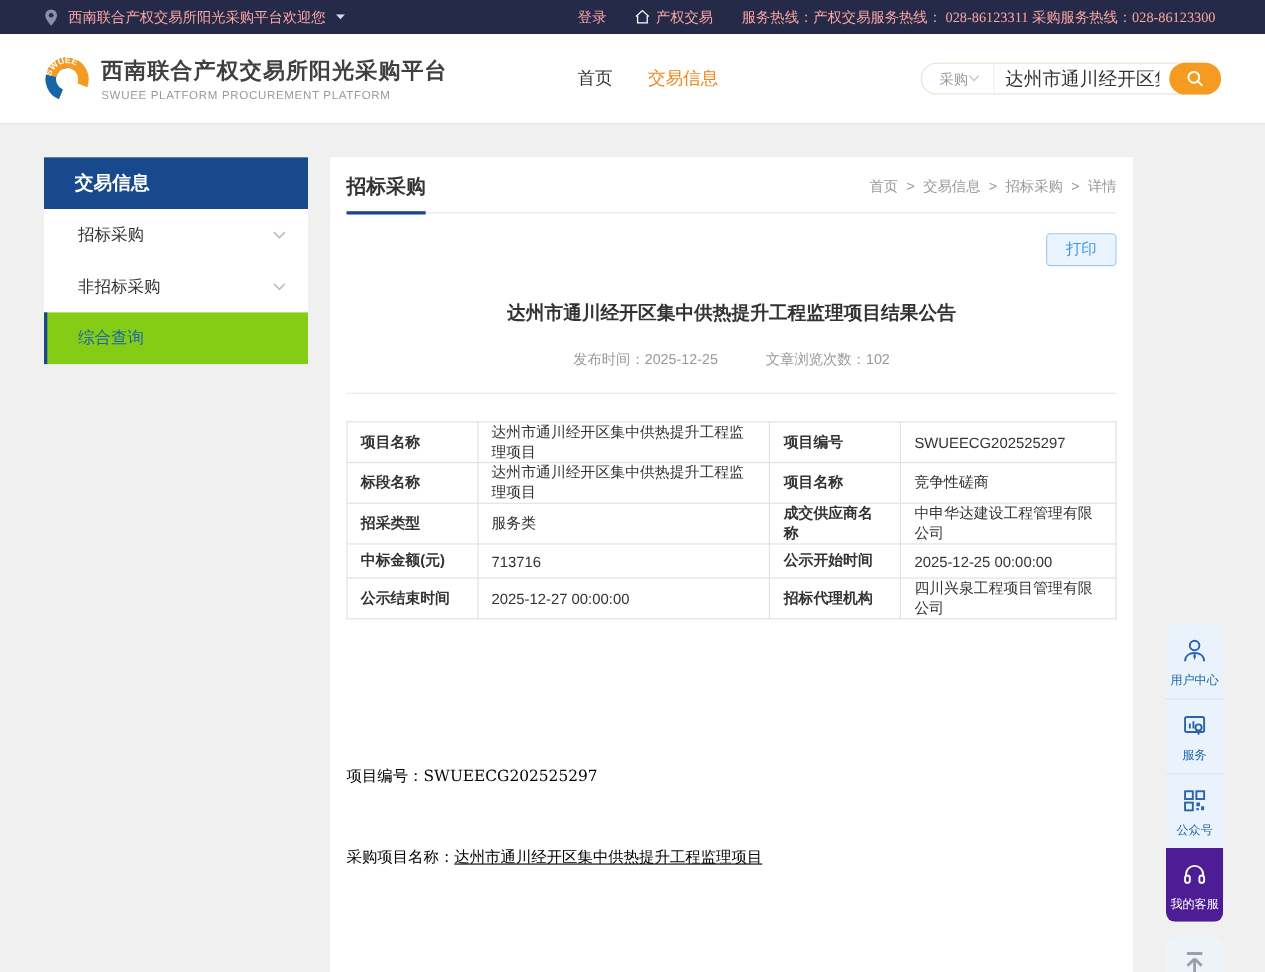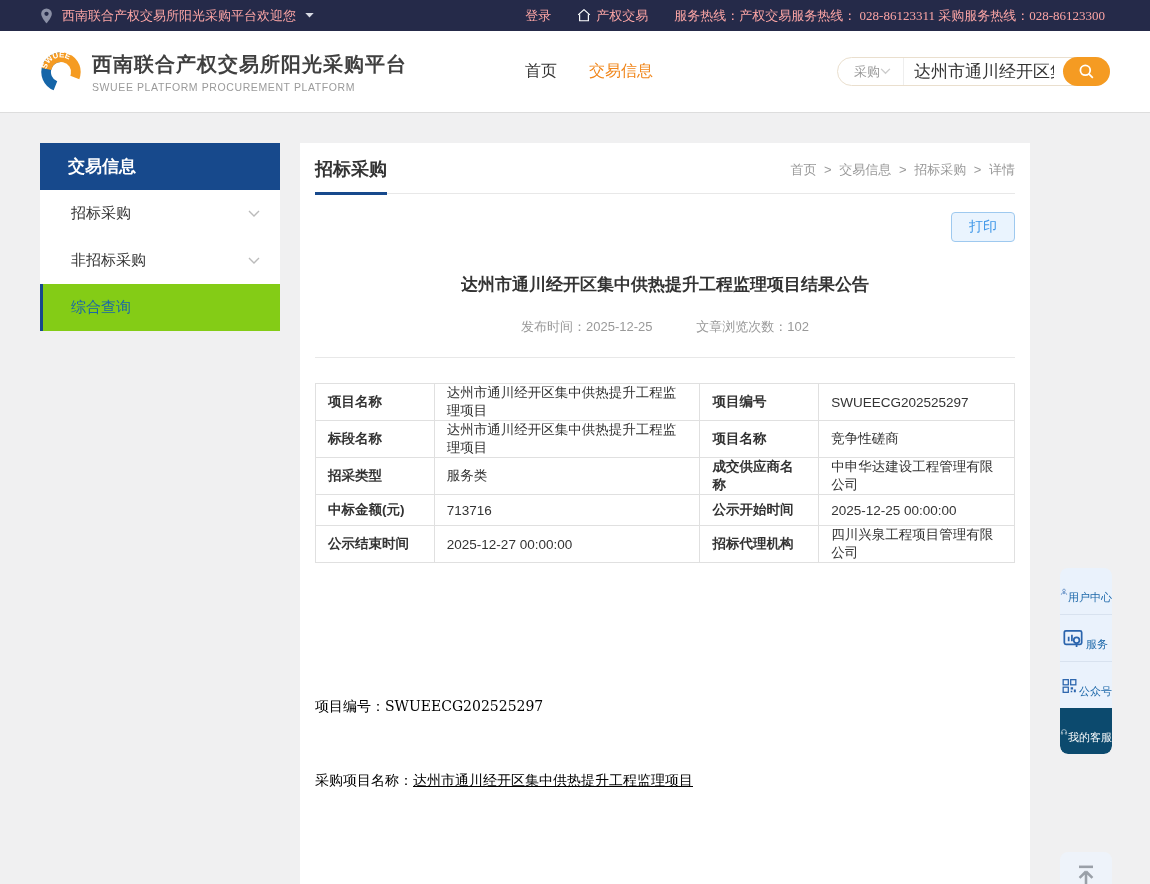--- a/index.html
+++ b/index.html
@@ -107,26 +107,26 @@
   }
   .article-body .grp { margin-top:49px; }
   .article-body .grp:first-child { margin-top:0; }
   .doc-link { text-decoration:underline; color:#000; cursor:pointer; }
   
   .float-menu {
     position:absolute; right:38px; top:568px; width:52px;
     border-radius:8px; overflow:hidden;
   }
   .fm-item {
-    background:#eaf2fc; display:flex; flex-direction:row; align-items:flex-end;
+    background:#eaf2fc; display:flex; flex-direction:column; align-items:center;
     padding:11px 0 9px 0; cursor:pointer;
   }
   .fm-item + .fm-item { border-top:1px solid #d8e2ef; }
   .fm-item .lab { font-size:11px; color:#1a66a8; margin-top:6px; white-space:nowrap; }
-  .fm-item.active { background:#0c4a6e; border-top:none; border-radius:0 0 8px 8px; }
+  .fm-item.active { background:#4c1d95; border-top:none; border-radius:0 0 8px 8px; }
   .fm-item.active .lab { color:#fff; }
   .back-top {
     position:absolute; right:38px; top:852px; width:52px; height:46px;
     background:#eef3fa; border-radius:8px; display:flex; align-items:center;
     justify-content:center; cursor:pointer;
   }
 </style>
 </head>
 <body>
 

